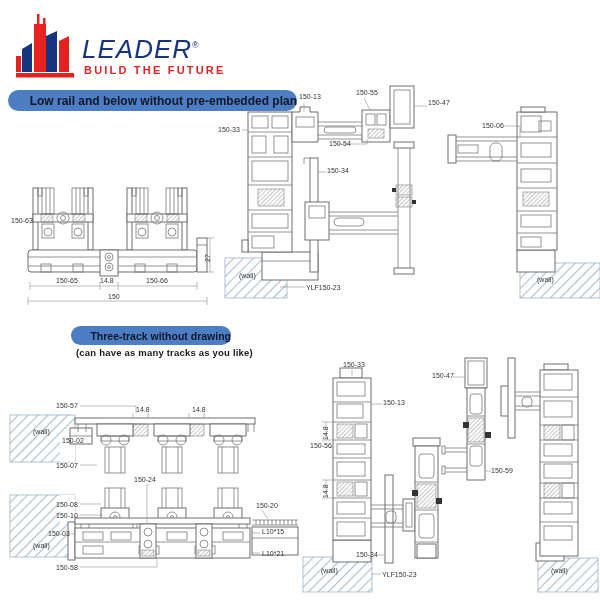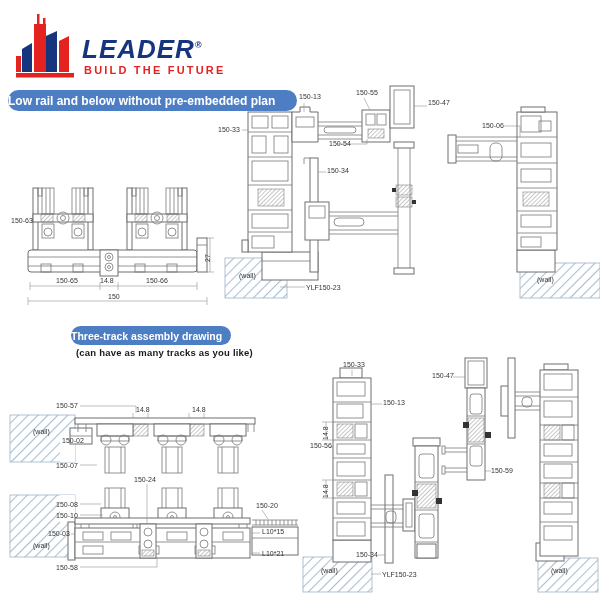--- a/index.html
+++ b/index.html
@@ -1,31 +1,31 @@
 <!DOCTYPE html>
 <html><head>
 <meta charset="utf-8">
 <style>
 *{margin:0;padding:0;box-sizing:border-box}
 html,body{width:600px;height:600px;background:#fff}
 body{font-family:"Liberation Sans",sans-serif}
 .page{position:relative;width:600px;height:600px;background:#fff;overflow:hidden}
 .lbl{position:absolute;font-size:7px;color:#333;white-space:nowrap;line-height:1}
 .lbl.v{transform:rotate(-90deg);transform-origin:0 0}
-.pill{position:absolute;color:#ffffff;border-radius:11px;display:flex;align-items:center;justify-content:flex-start;font-weight:600;background:#4d7ec3}
+.pill{position:absolute;color:#0f172a;border-radius:11px;display:flex;align-items:center;justify-content:flex-end;font-weight:600;background:#4d7ec3}
 .subtitle{position:absolute;font-size:9.5px;font-weight:bold;color:#1a1a1a;letter-spacing:.2px}
 svg.draw{position:absolute;overflow:visible}
 .o{fill:#fff;stroke:#6e6e6e;stroke-width:1}
 .n{fill:none;stroke:#787878;stroke-width:.8}
 .thin{fill:none;stroke:#909090;stroke-width:.6}
 .wall{fill:url(#wallH);stroke:#9db2c5;stroke-width:.8}
 .whitep{fill:#fff;stroke:none}
 .dh{fill:url(#detH);stroke:#808080;stroke-width:.6}
 .dark{fill:#333;stroke:none}
-.brand{position:absolute;font-style:italic;font-weight:bold;letter-spacing:1px}
+.brand{position:absolute;font-style:italic;font-weight:normal;letter-spacing:1px}
 .brand sup{font-size:9px;font-style:normal}
 .tagline{position:absolute;font-weight:bold;letter-spacing:2.2px}
 </style>
 </head>
 <body>
 
 <div class="page">
 
   <svg width="0" height="0" style="position:absolute">
     <defs>
@@ -51,21 +51,21 @@
     </svg>
     <div class="brand" style="left:82px;top:34px;font-size:26px;color:#17357e"><span>LEADER</span><sup>®</sup></div>
     <div class="tagline" style="left:84px;top:64px;font-size:11px;color:#e42320">BUILD THE FUTURE</div>
   </div>
 
   <div class="pill" style="left:8px;top:90px;width:289px;height:21px;font-size:12px">
       <span>Low rail and below without pre-embedded plan</span>
     </div>
 
   <div class="pill" style="left:71px;top:326px;width:160px;height:19px;font-size:10.5px">
-      <span>Three-track assembly drawing</span>
+      <span>Three-track without drawing</span>
     </div>
   <div class="subtitle" style="left:76px;top:347px">(can have as many tracks as you like)</div>
 
   <svg class="draw" style="left:218px;top:85px" width="382" height="215" viewBox="0 0 382 215">
 
     <rect class="wall" x="7" y="173" width="62" height="40"></rect>
     <rect class="wall" x="302" y="178" width="80" height="35"></rect>
 
     <rect class="o" x="44" y="167" width="56" height="28"></rect>
     <line class="n" x1="44" y1="176" x2="100" y2="176"></line>

